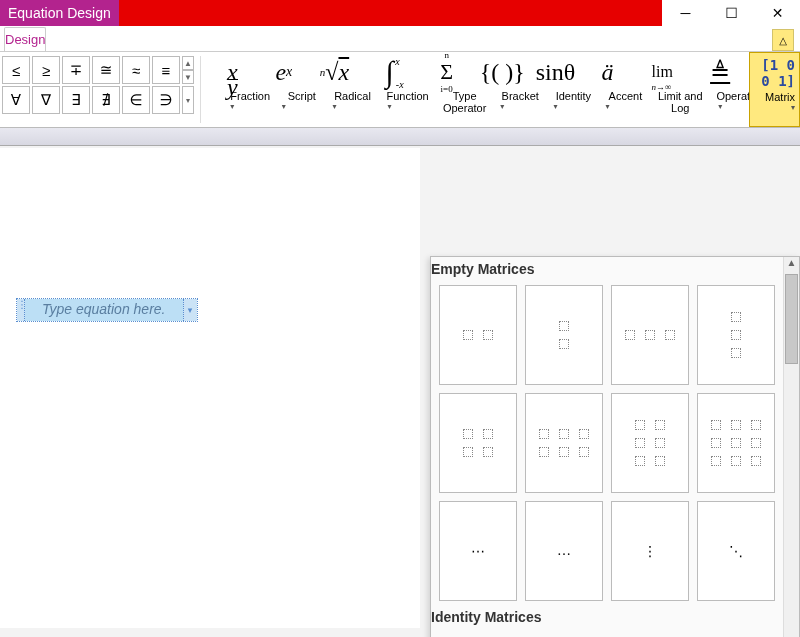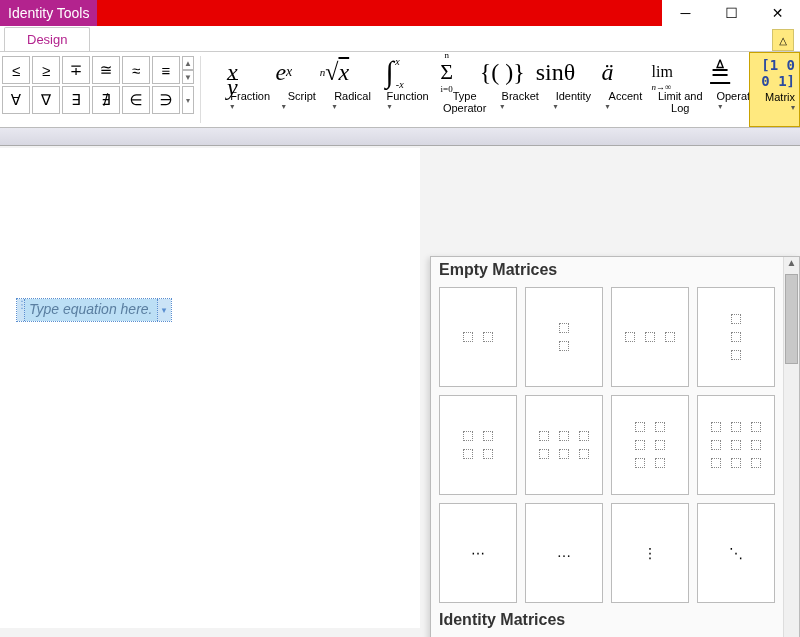--- a/index.html
+++ b/index.html
@@ -40,21 +40,21 @@
     border-left: 1px solid #fff;
   }
   
   .tabrow {
     display: flex;
     border-bottom: 1px solid #ccc;
     height: 26px;
     align-items: flex-end;
   }
   .tab {
-    padding: 4px 22px;
+    padding: 4px 0;
     border: 1px solid #ccc;
     border-bottom: none;
     background: #fff;
     color: #b3238e;
     border-radius: 2px 2px 0 0;
     margin-left: 4px;
     font-size: 13px;
   }
   .ribbon-collapse {
     margin-left: auto;
@@ -145,21 +145,21 @@
     border: 1px dotted #5a8ed0;
   }
   .eqbox .handle-left {
     width: 8px; background:#cbe3f6; border-right:1px dotted #5a8ed0;
     display:inline-block; height: 22px; vertical-align: top;
     font-size:10px;text-align:center;color:#5a8ed0;
   }
   .eqbox .eqtext {
     background:#bcdff5;
     display:inline-block;
-    padding: 2px 4px;
+    padding: 2px 17px;
     color:#5a7ea0;
     font-style: italic;
     font-size: 14px;
     height: 22px;
   }
   .eqbox .handle-right {
     width:14px;background:#cbe3f6;border-left:1px dotted #5a8ed0;
     display:inline-block;height:22px;vertical-align:top;
     font-size:9px;text-align:center;color:#5a8ed0;line-height:22px;
   }
@@ -180,22 +180,22 @@
   .gallery .scrollbar {
     width: 16px;
     background: #f0f0f0;
     border-left: 1px solid #ddd;
     display:flex;flex-direction:column;
   }
   .gallery .scrollbar .arrow{height:16px;text-align:center;font-size:10px;color:#666;}
   .gallery .scrollbar .thumb{background:#c8c8c8;height:90px;margin:1px;border:1px solid #aaa;}
   .ghead {
     font-weight: 700;
-    padding: 4px 8px;
-    font-size: 16px;
+    padding: 4px 0;
+    font-size: 14px;
     color:#333;
   }
   .grow {
     display: flex;
     gap: 8px;
     padding: 4px 8px;
   }
   .gcell {
     width: 78px; height: 100px;
     border: 1px solid #bbb;
@@ -210,21 +210,21 @@
     display: inline-block;
     margin: 2px;
   }
   .mgrid { display:flex;flex-direction:column;gap:4px;align-items:center;}
   .mrow { display:flex;gap:6px;}
 </style>
 </head>
 <body>
 
 <div class="titlebar">
-  <div class="contextual">Identity Tools</div>
+  <div class="contextual">Equation Design</div>
   <div class="spacer"></div>
   <div class="winbtn">─</div>
   <div class="winbtn">☐</div>
   <div class="winbtn">✕</div>
 </div>
 
 <div class="tabrow">
   <div class="tab">Design</div>
   <div class="ribbon-collapse">
     <span>△</span>

